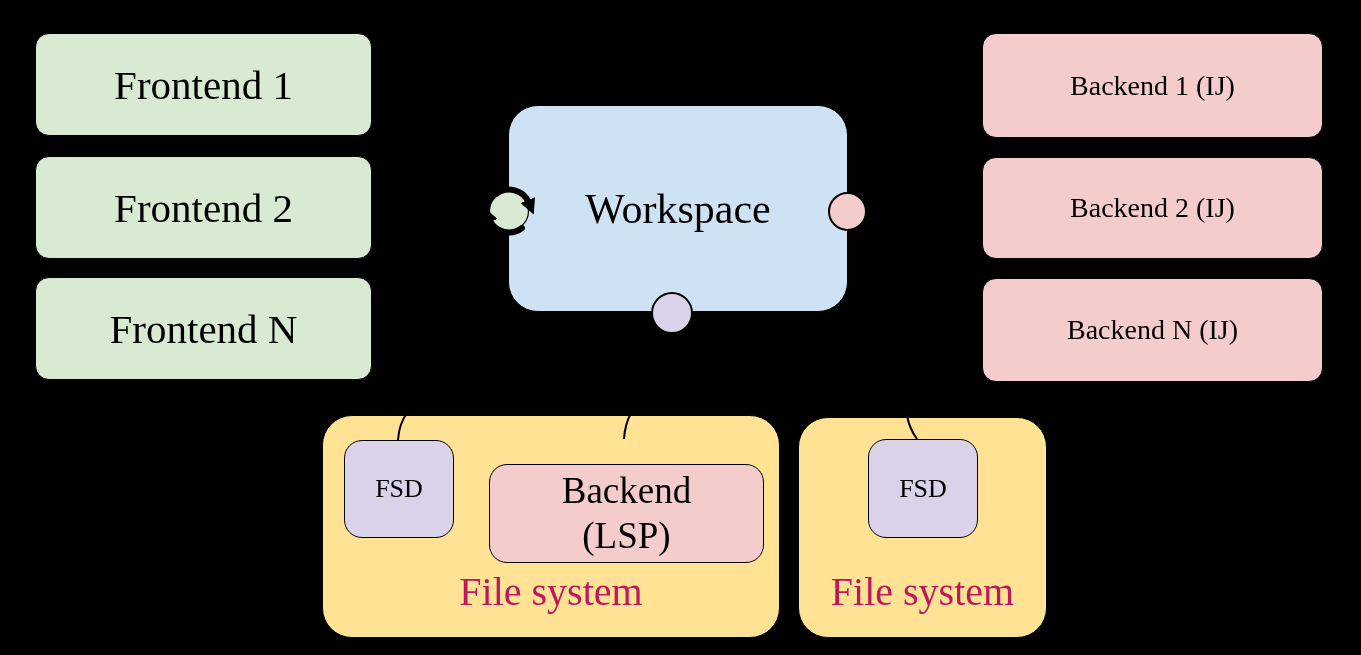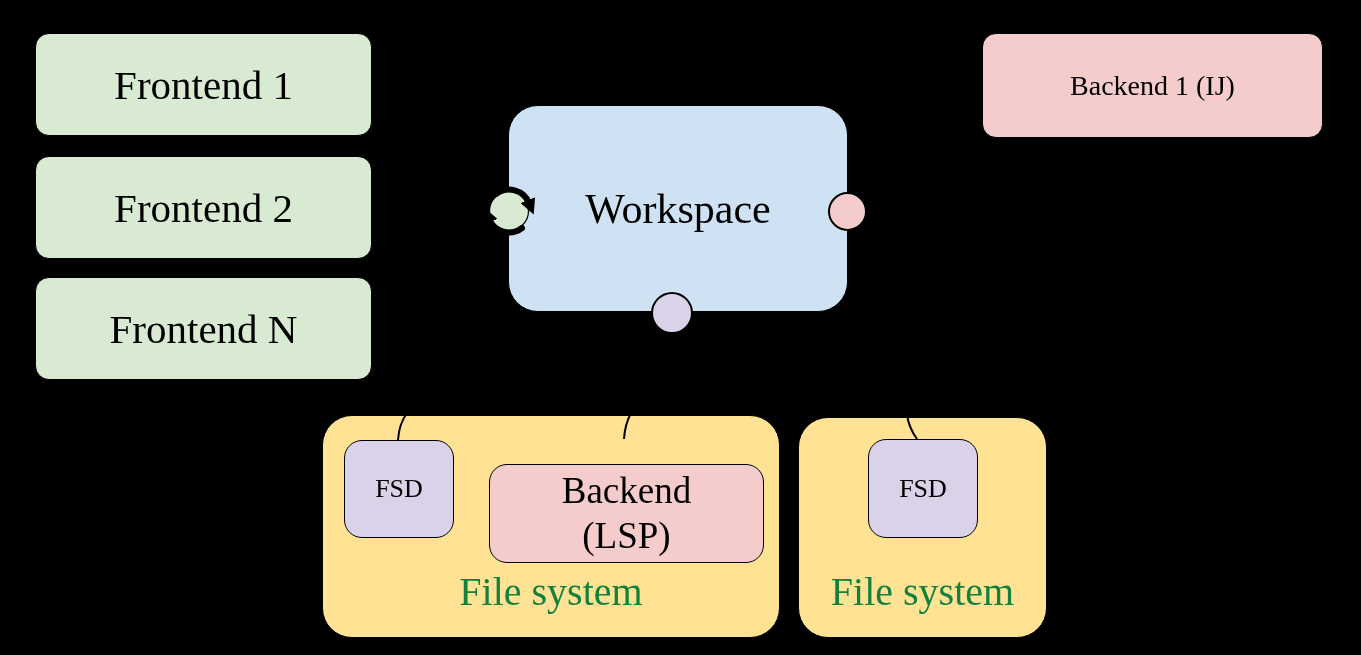--- a/index.html
+++ b/index.html
@@ -21,21 +21,21 @@
   .workspace{left:508px;top:105px;width:340px;height:207px;background:#cfe2f3;border-radius:30px;font-size:42px;}
   
   .backend{left:982px;width:341px;background:#f4cccc;border-radius:14px;font-size:28px;}
   #backend-1{top:33px;height:105px;}
   #backend-2{top:157px;height:102px;}
   #backend-3{top:278px;height:104px;}
   
   .fs{background:#ffe294;border-radius:30px;border:1px solid #000;}
   #fs-1{left:322px;top:415px;width:458px;height:223px;}
   #fs-2{left:798px;top:417px;width:249px;height:221px;}
-  .fs-label{position:absolute;left:0;right:0;text-align:center;font-size:40px;line-height:44px;color:#15803d;}
+  .fs-label{position:absolute;left:0;right:0;text-align:center;font-size:40px;line-height:44px;color:#be185d;}
   #fs-1 .fs-label{top:154px;}
   #fs-2 .fs-label{top:152px;}
   .fsd{position:absolute;width:110px;background:#d9d2e9;border:1px solid #000;border-radius:18px;
        font-size:26px;display:flex;align-items:center;justify-content:center;box-sizing:border-box;}
   #fsd-1{left:21px;top:24px;height:98px;}
   #fsd-2{left:69px;top:21px;height:99px;}
   .lsp{position:absolute;left:166px;top:23px;width:275px;height:99px;background:#f4cccc;
        border:1px solid #000;border-radius:18px;font-size:37px;line-height:1.2;white-space:pre-line;
        display:flex;align-items:center;justify-content:center;text-align:center;box-sizing:border-box;margin-top:25px;}
   
@@ -59,20 +59,26 @@
   <div class="node frontend" id="frontend-3">
     <span>Frontend N</span>
   </div>
 
   <div class="node workspace">
     <span>Workspace</span>
   </div>
 
   <div class="node backend" id="backend-1">
     <span>Backend 1 (IJ)</span>
+  </div>
+  <div class="node backend" id="backend-2">
+    <span>Backend 2 (IJ)</span>
+  </div>
+  <div class="node backend" id="backend-3">
+    <span>Backend N (IJ)</span>
   </div>
 
   <div class="node fs" id="fs-1">
     <div class="fsd" id="fsd-1">
       <span>FSD</span>
     </div>
     <div class="lsp">
       <span>Backend
 (LSP)</span>
     </div>

